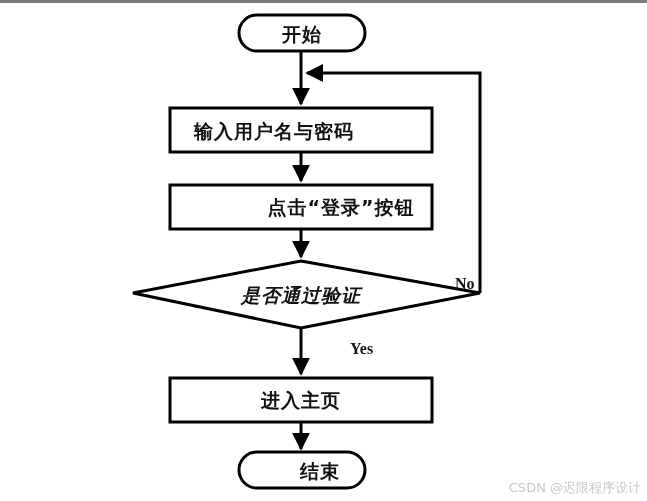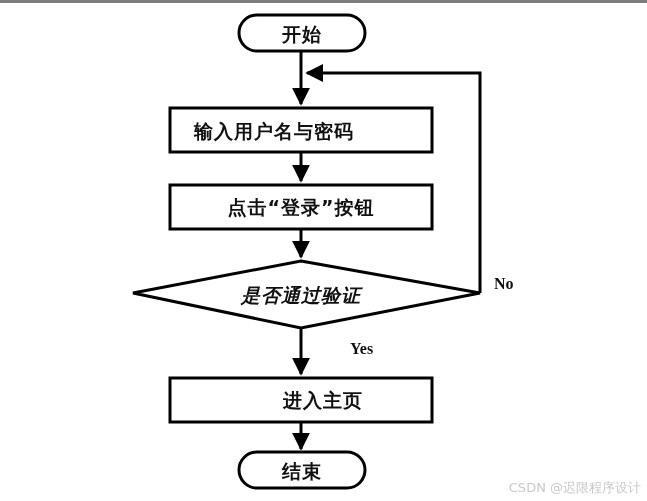--- a/index.html
+++ b/index.html
@@ -45,25 +45,25 @@
   .edge-label {
     position: absolute;
     color: #111111;
     font-weight: bold;
     font-size: 16px;
     white-space: nowrap;
     font-family: "Liberation Serif", "DejaVu Serif", serif;
   }
   #label-start  { left: 239px; top: 22px;  width: 126px; text-align: center; }
   #label-input  { left: 170px; top: 119px; width: 208px; }
-  #label-click  { left: 170px; top: 195px; width: 262px; }
+  #label-click  { left: 170px; top: 195px; width: 262px; padding-left: 40px; }
   #label-decide { left: 171px; top: 283px; width: 260px; font-style: italic; }
-  #label-home   { left: 170px; top: 388px; width: 262px; padding-left: 22px; }
-  #label-end    { left: 239px; top: 459px; width: 126px; }
-  #label-no  { left: 455px; top: 275px; margin-left: 39px; }
+  #label-home   { left: 170px; top: 388px; width: 262px; }
+  #label-end    { left: 239px; top: 459px; width: 126px; padding-left: 18px; }
+  #label-no  { left: 455px; top: 275px; }
   #label-yes { left: 308px; top: 340px; margin-left: 42px; }
   #watermark {
     position: absolute;
     right: 6px;
     bottom: 4px;
     font-size: 13px;
     color: #c9c9c9;
     white-space: nowrap;
     font-family: "DejaVu Sans", "Liberation Sans", sans-serif;
   }

